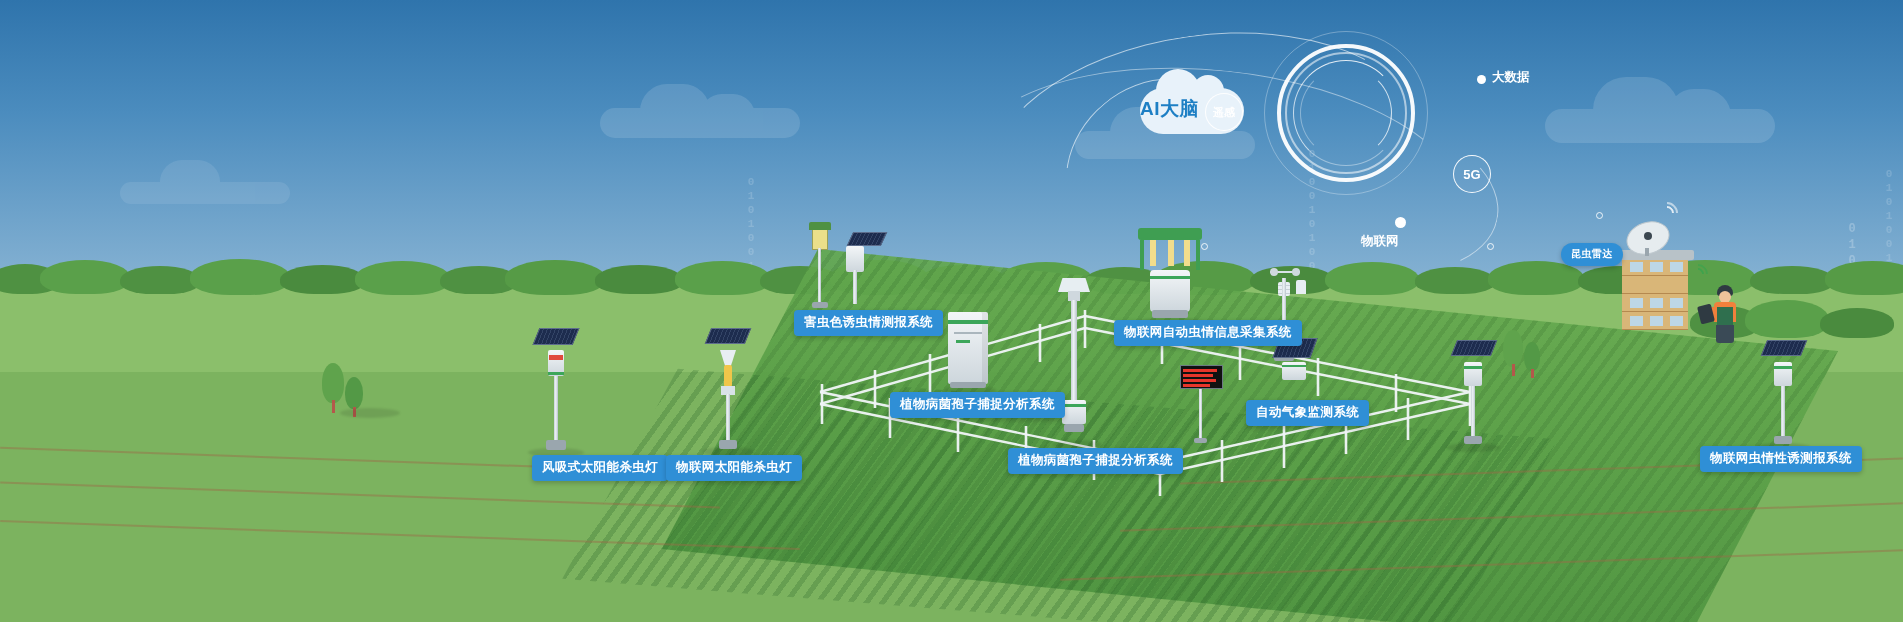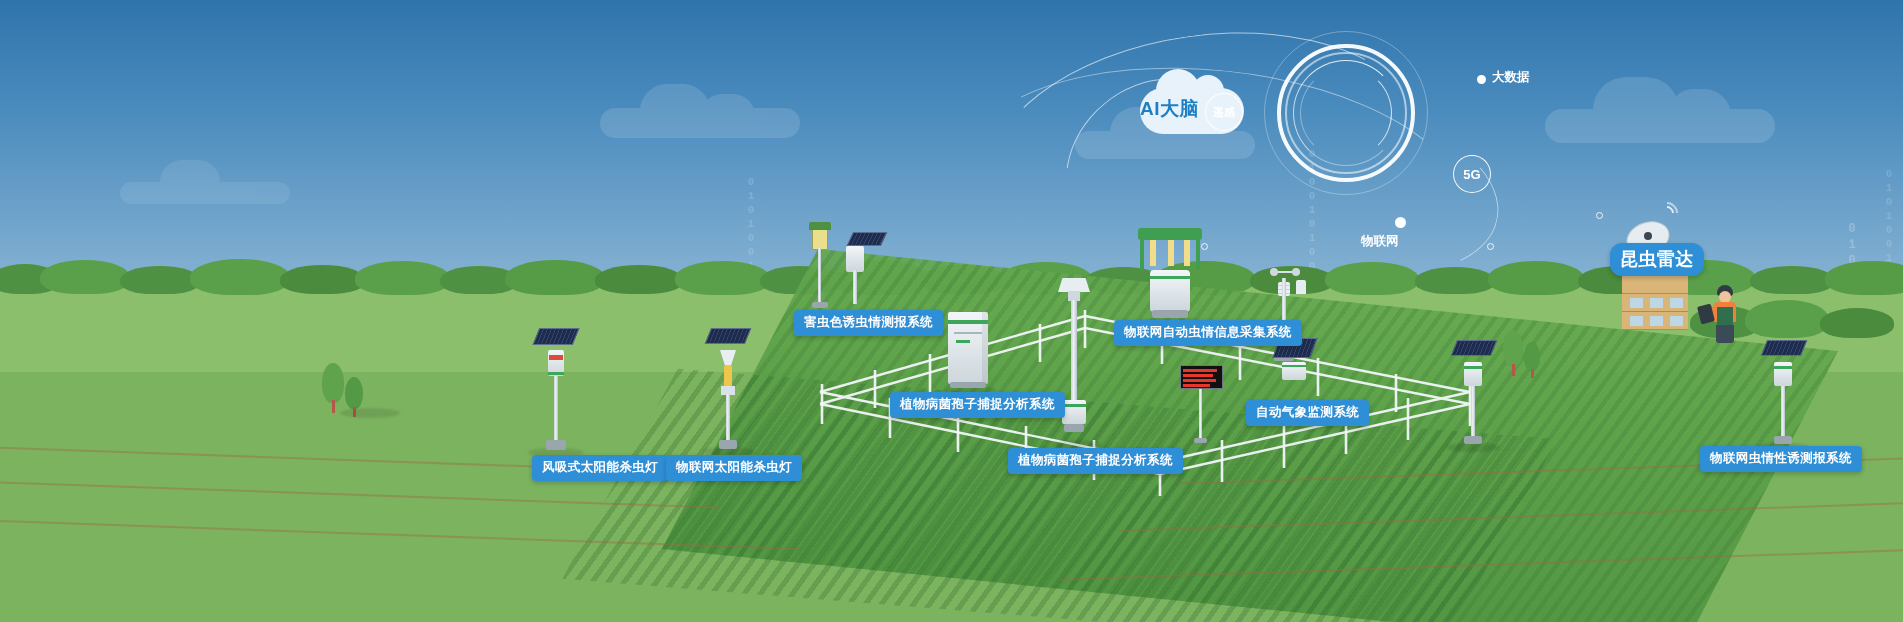--- a/index.html
+++ b/index.html
@@ -426,21 +426,21 @@
     <div class="bwin" style="left:8px;top:58px;width:13px;height:10px;"></div>
     <div class="bwin" style="left:28px;top:58px;width:13px;height:10px;"></div>
     <div class="bwin" style="left:48px;top:58px;width:13px;height:10px;"></div>
   </div>
   <div style="position:absolute;left:1616px;top:250px;width:78px;height:10px;background:#b8c2c8;border-radius:2px;z-index:13;"></div>
   <div class="dish" style="left:1626px;top:222px;width:44px;height:32px;border:1px solid #bfc9cf;z-index:14;"></div>
   <div style="position:absolute;left:1644px;top:232px;width:8px;height:8px;background:#3b4750;border-radius:50%;z-index:15;"></div>
   <div style="position:absolute;left:1645px;top:248px;width:4px;height:8px;background:#9aa6ae;z-index:14;"></div>
   <div class="wifi" style="left:1660px;top:206px;width:14px;height:14px;border-color:#ffffff transparent transparent transparent;opacity:.8;"></div>
   <div class="wifi" style="left:1656px;top:202px;width:22px;height:22px;border-color:#ffffff transparent transparent transparent;opacity:.55;"></div>
-  <div class="chip round" style="left:1610px;top:243px;font-size:18px;">昆虫雷达</div>
+  <div class="chip round" style="left:1561px;top:243px;font-size:10px;">昆虫雷达</div>
 
   <div id="farmer">
     <div style="position:absolute;left:12px;top:0;width:16px;height:11px;background:#2f3a42;border-radius:8px 8px 3px 3px;"></div>
     <div style="position:absolute;left:14px;top:6px;width:12px;height:12px;background:#f0c39a;border-radius:50%;"></div>
     <div style="position:absolute;left:9px;top:17px;width:22px;height:20px;background:#f0803c;border-radius:4px 4px 0 0;"></div>
     <div style="position:absolute;left:12px;top:22px;width:16px;height:20px;background:#2f6f4e;"></div>
     <div style="position:absolute;left:11px;top:40px;width:18px;height:18px;background:#3a4a56;border-radius:0 0 3px 3px;"></div>
     <div style="position:absolute;left:4px;top:22px;width:8px;height:12px;background:#f0803c;border-radius:4px;"></div>
     <div style="position:absolute;left:-6px;top:20px;width:14px;height:18px;background:#2f3a42;border-radius:2px;transform:rotate(-14deg);"></div>
   </div>

